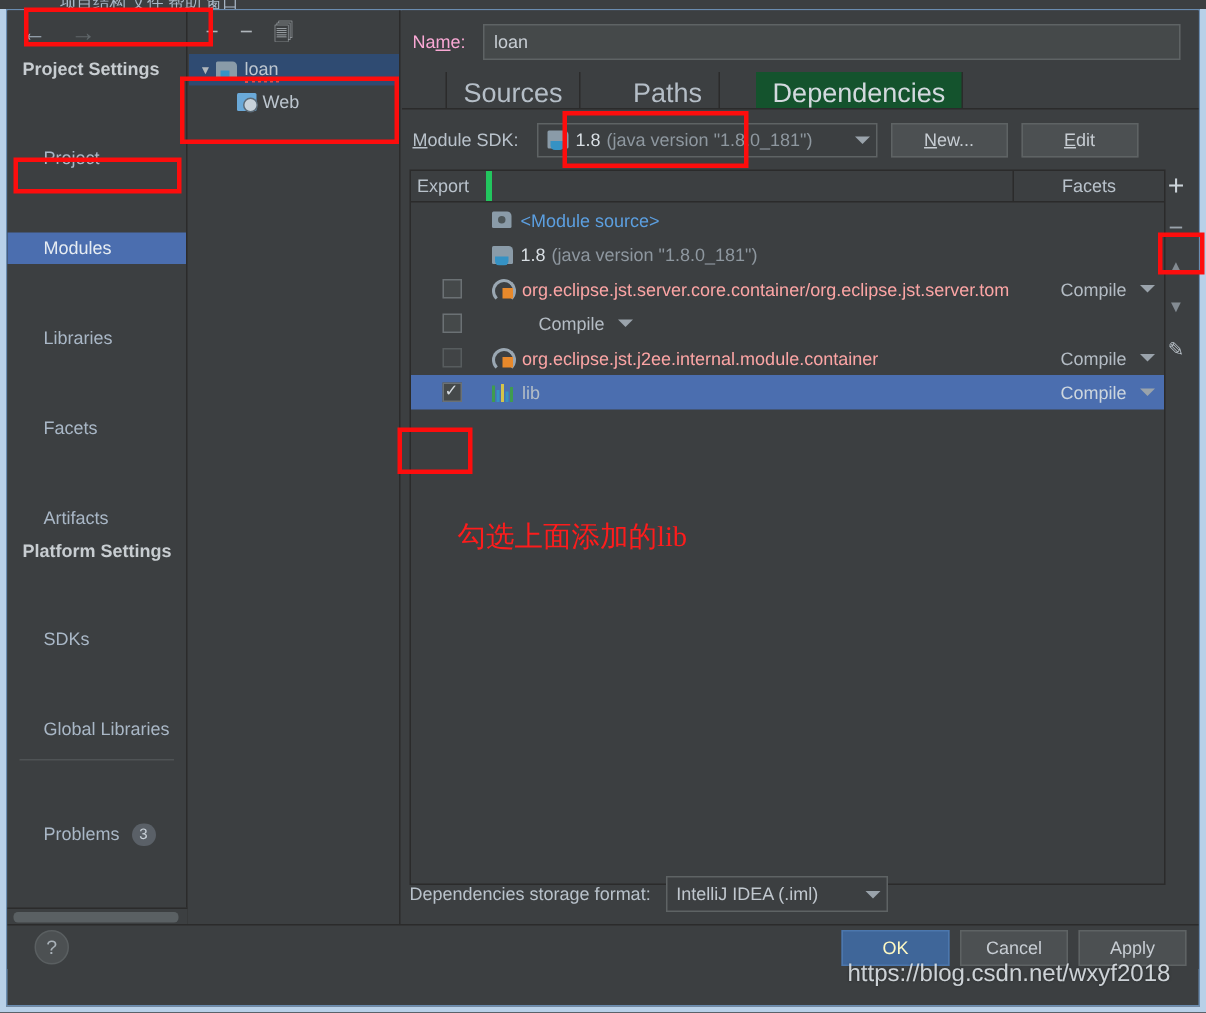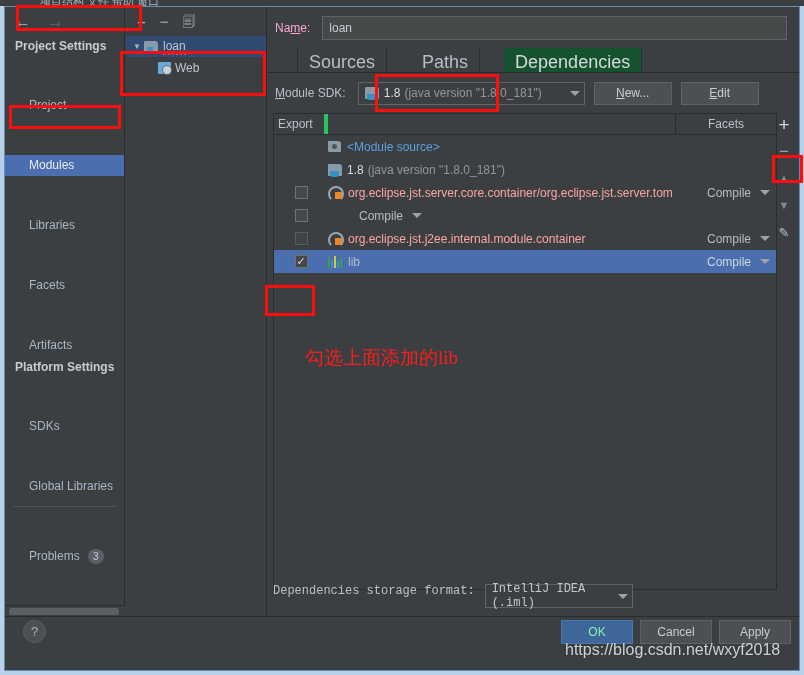--- a/index.html
+++ b/index.html
@@ -299,21 +299,21 @@
   .vt { color: #9aa3ab; font-size: 15px; line-height: 15px; height: 18px;
         display:flex; align-items:center; justify-content:center; width: 22px; }
   .vt.plus { font-size: 19px; color: #cdd4da; }
   .vt.minus { font-size: 17px; }
   .vt.up, .vt.down { font-size: 11px; color: #838b92; }
   .vt.pencil { font-size: 13px; transform: rotate(0deg); color: #b9c1c8; }
 
   
   .storage-row {
     position: absolute; left: 5px; bottom: 8px;
-    display: flex; gap: 10px; font-family: Liberation Mono, monospace;
+    display: flex; align-items: center; gap: 10px;
   }
   .storage-label { font-size: 12px; color: #b9c2cb; }
   .combo.storage { width: 148px; height: 24px; }
 
   
   .bottombar {
     position: absolute; left: 0; right: 0; bottom: 0; height: 30px;
     border-top: 1px solid #2b2b2b;
     background: #3c3f41;
   }
@@ -327,21 +327,21 @@
   .bottom-btns {
     position: absolute; right: 8px; top: 3px;
     display: flex; gap: 7px;
   }
   .bbtn {
     width: 72px; height: 24px;
     background: #4c5052; border: 1px solid #5e6364;
     color: #c7cdd3; font-size: 12px;
     display: flex; align-items: center; justify-content: center;
   }
-  .bbtn.primary { background: #3f6699; border-color: #4c77ad; color: #86efac; }
+  .bbtn.primary { background: #3f6699; border-color: #4c77ad; color: #fef9c3; }
 
   
   .hscroll {
     position: absolute; left: 0; bottom: 0; width: 120px; height: 11px;
     background: #3c3f41; border-top: 1px solid #2b2b2b;
   }
   .hscroll .thumb {
     position: absolute; left: 4px; top: 2px; width: 110px; height: 7px;
     background: #5a6063; border-radius: 3px;
   }

